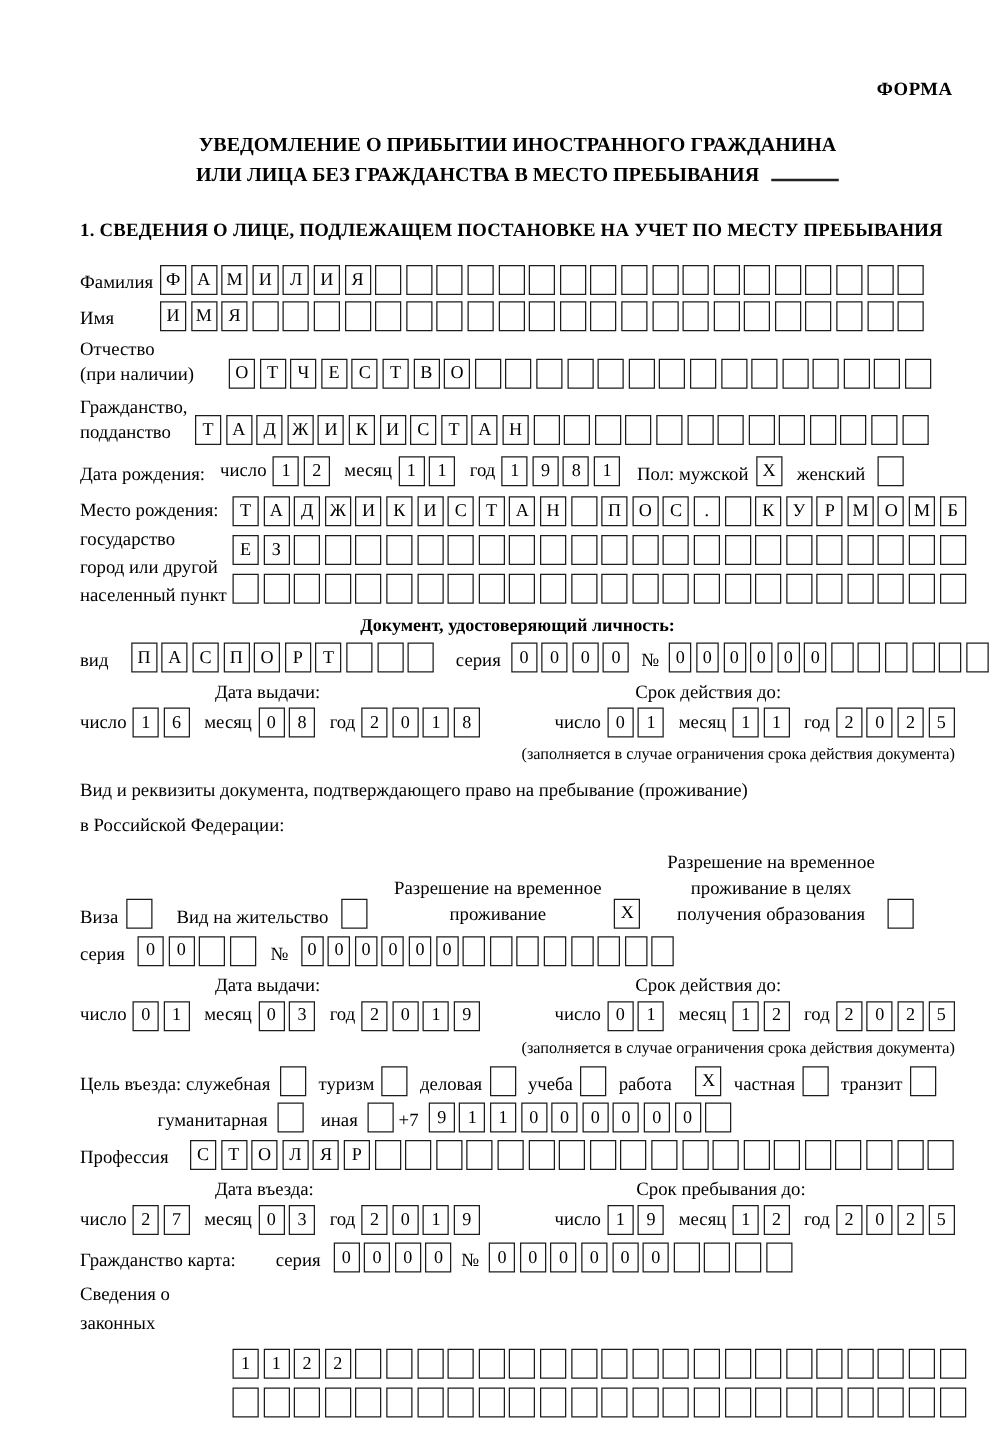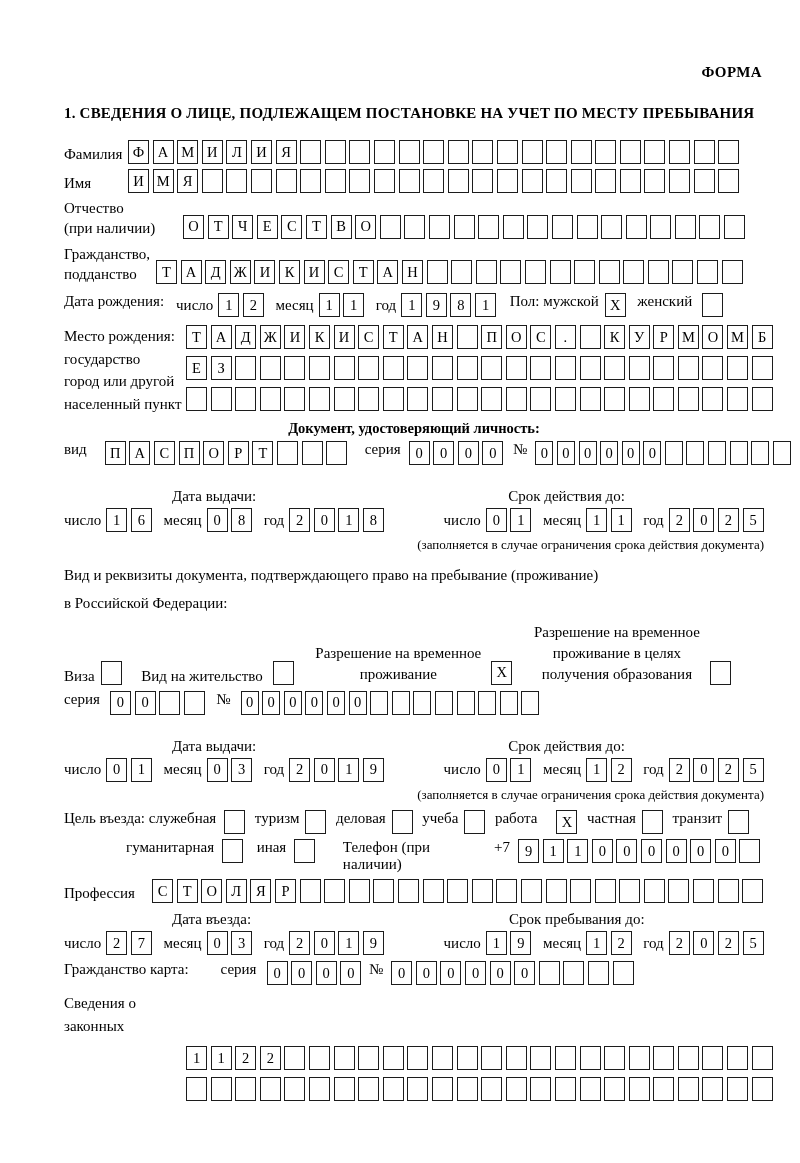--- a/index.html
+++ b/index.html
@@ -18,37 +18,43 @@
   .frow{display:flex;align-items:flex-end;margin-bottom:5px;}
   .lbl{flex:none;line-height:1.35;}
   .cells{display:inline-flex;flex-wrap:nowrap;}
   .cell{flex:none;width:19px;height:22px;border:1.8px solid #1c1c1c;margin-right:3.6px;
         display:flex;align-items:center;justify-content:center;
         font-size:14.5px;box-sizing:content-box;background:#fff;}
   .cell.md{width:16px;}
   .dg{display:flex;align-items:center;}
   .dg .t{margin-right:5px;}
   .dg .cells{margin-right:8px;}
-  .subheads{display:flex;margin:23px 0 3px 0;}
+  .subheads{display:flex;margin:8px 0 3px 0;}
   .note{font-size:13px;line-height:1.2;}
   .right{text-align:right;}
   .center{text-align:center;}
   .bold{font-weight:bold;}
-  .inline{display:flex;align-items:flex-start;}
+  .inline{display:flex;align-items:flex-end;}
   .pcol{text-align:center;line-height:1.4;flex:none;}
   .gap6{margin-left:6px;}
 </style>
 </head>
 <body>
 
 <div class="page">
 
 
   <div class="forma">ФОРМА</div>
 
+  <div class="title">
+    <div>УВЕДОМЛЕНИЕ О ПРИБЫТИИ ИНОСТРАННОГО ГРАЖДАНИНА</div>
+    <div>
+      <span>ИЛИ ЛИЦА БЕЗ ГРАЖДАНСТВА В МЕСТО ПРЕБЫВАНИЯ</span><span class="blank"></span>
+    </div>
+  </div>
 
   <div class="section">1. СВЕДЕНИЯ О ЛИЦЕ, ПОДЛЕЖАЩЕМ ПОСТАНОВКЕ НА УЧЕТ ПО МЕСТУ ПРЕБЫВАНИЯ</div>
 
   <div class="frow">
     <span class="lbl" style="width:64px">Фамилия</span>
     <span class="cells">
         <span class="cell">Ф</span>
         <span class="cell">А</span>
         <span class="cell">М</span>
         <span class="cell">И</span>
@@ -515,21 +521,20 @@
 
   <div class="frow inline" style="margin-top:4px">
     <span class="t" style="margin-left:62px;margin-right:8px">гуманитарная</span>
     <span class="cells">
         <span class="cell"></span>
       </span>
     <span class="t" style="margin:0 8px 0 10px">иная</span>
     <span class="cells">
         <span class="cell"></span>
       </span>
-    <span class="t" style="margin:0 16px 0 24px">Телефон (при наличии)</span>
     <span class="t" style="margin-right:8px">+7</span>
     <span class="cells">
         <span class="cell">9</span>
         <span class="cell">1</span>
         <span class="cell">1</span>
         <span class="cell">0</span>
         <span class="cell">0</span>
         <span class="cell">0</span>
         <span class="cell">0</span>
         <span class="cell">0</span>

